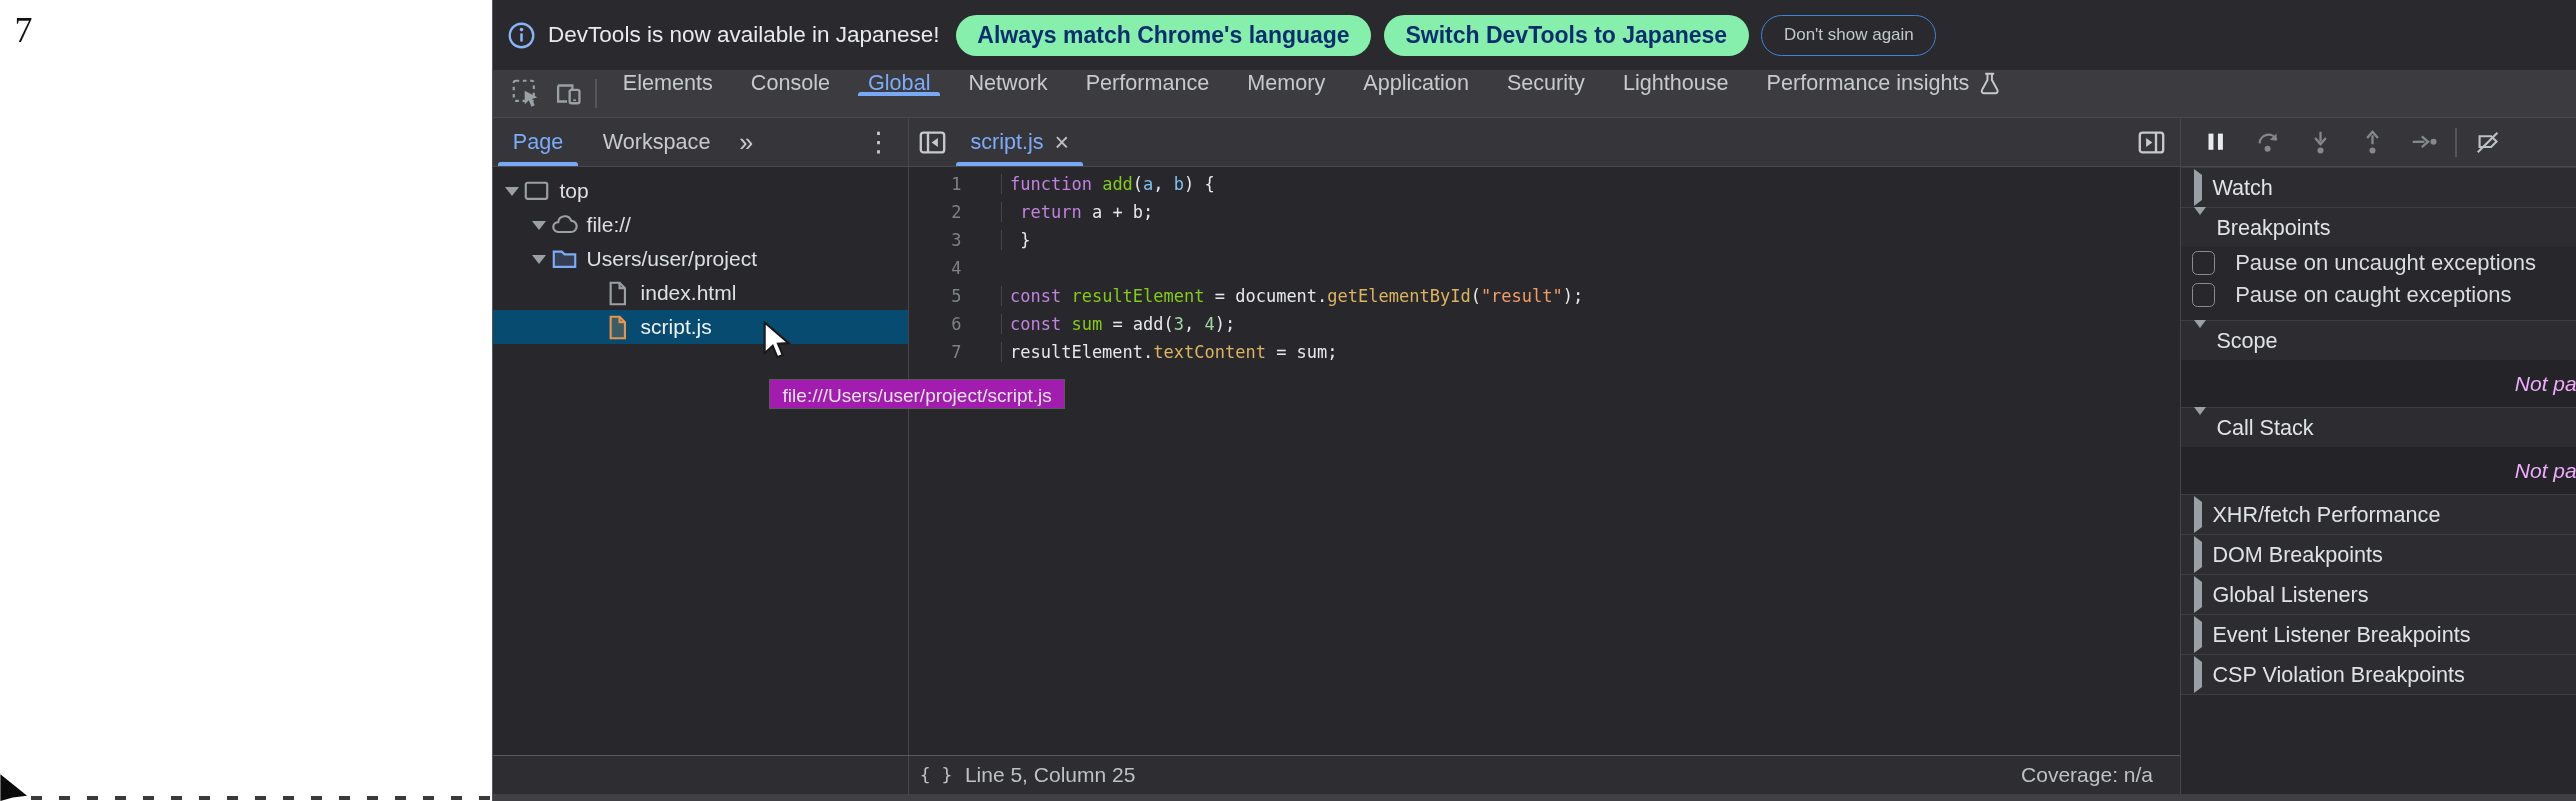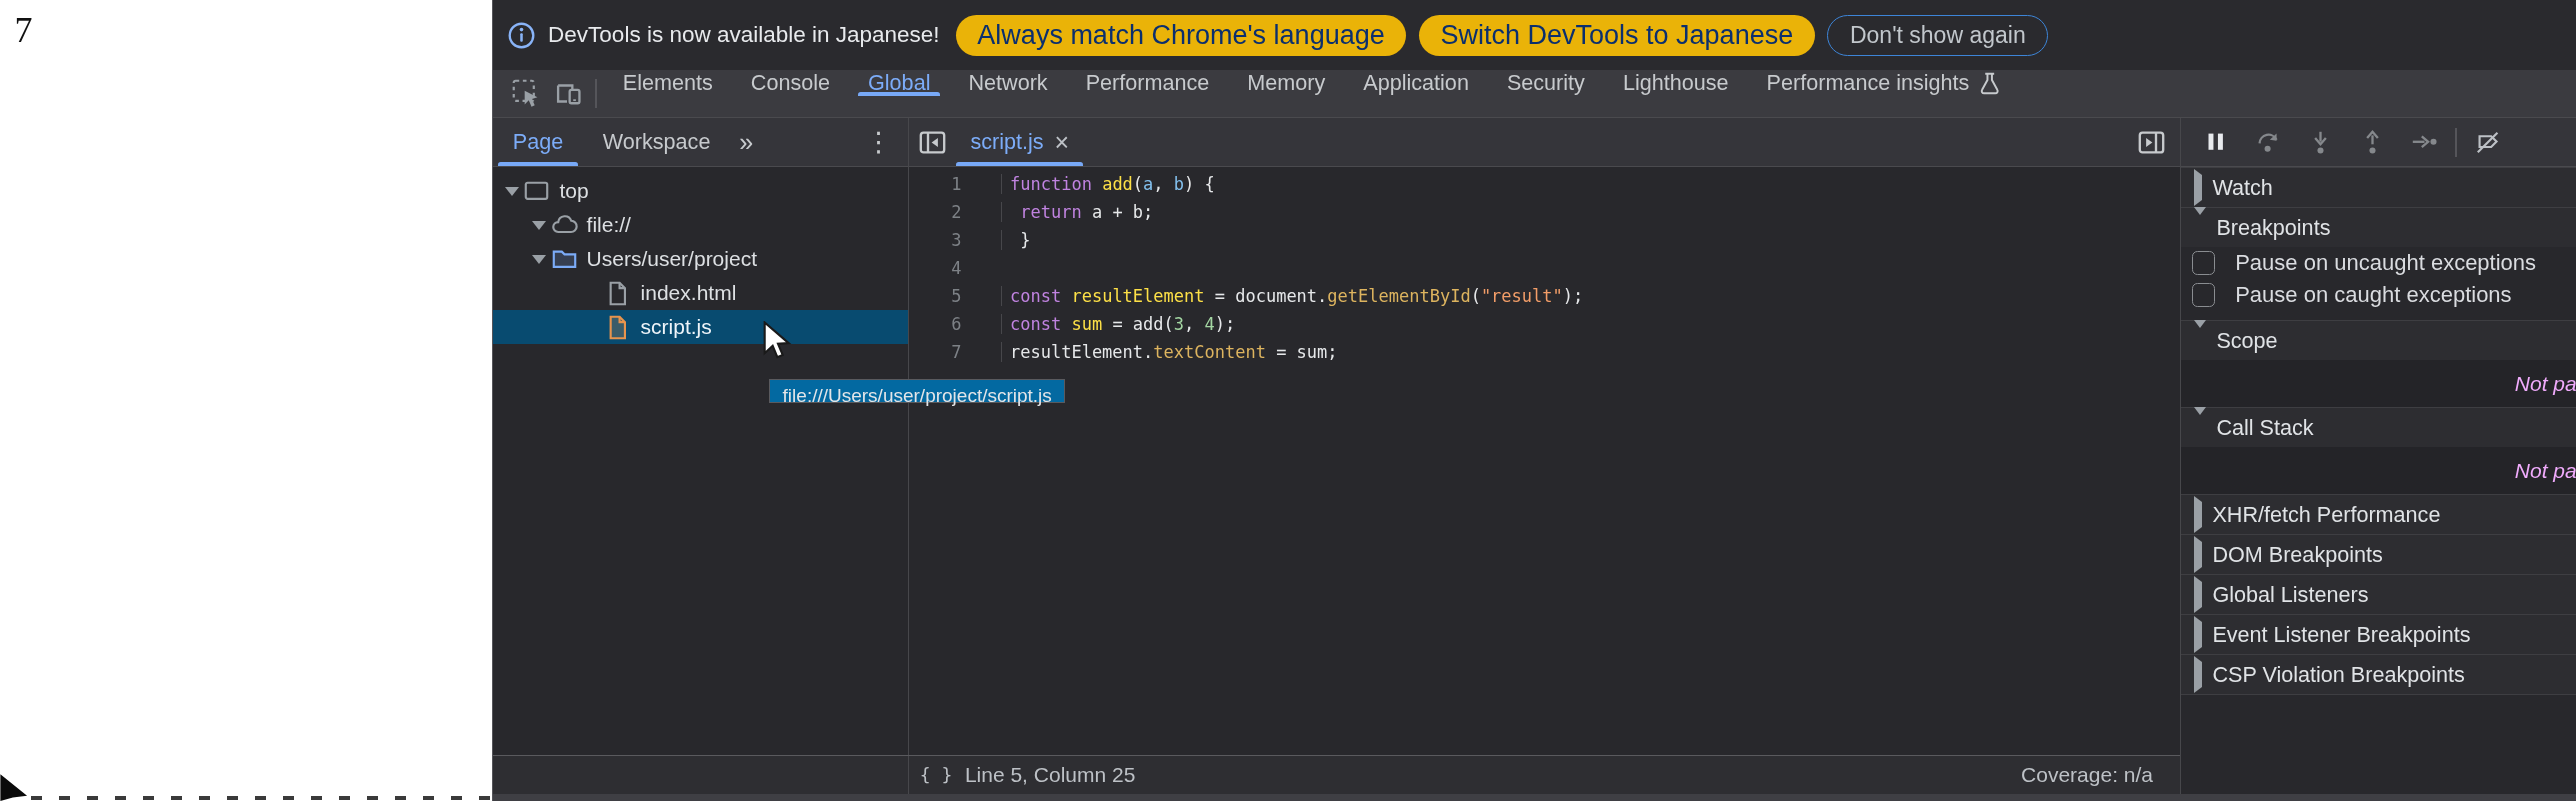--- a/index.html
+++ b/index.html
@@ -17,24 +17,24 @@
 
   
   .devtools { position:absolute; left:492px; top:0; width:2464px; height:801px;
               display:flex; flex-direction:column; background:#28282c; border-left:1.8px solid #55555a;
               color:#c7cacd; }
 
   
   .notif { height:70px; flex:0 0 70px; background:#2a2a2e; display:flex; align-items:center;
            padding:0 23.4px 0 13.5px; gap:12.6px; }
   .notif-msg { color:#e8eaed; font-size:22.5px; margin-right:3.6px; white-space:nowrap; }
-  .btn-tonal { background:#eab308; color:#0b2f6e; border:none; border-radius:21.6px; height:41px;
-               padding:0 21.6px; font-size:27px; font-family:inherit; font-weight:400; white-space:nowrap; }
+  .btn-tonal { background:#86efac; color:#0b2f6e; border:none; border-radius:21.6px; height:41px;
+               padding:0 21.6px; font-size:23px; font-family:inherit; font-weight:700; white-space:nowrap; }
   .btn-outline { background:transparent; color:#c2c7cc; border:1.8px solid #3d85d8; border-radius:21.6px;
-               height:41px; padding:0 21.6px; font-size:23px; font-family:inherit; white-space:nowrap; }
+               height:41px; padding:0 21.6px; font-size:17px; font-family:inherit; white-space:nowrap; }
   .notif-close { margin-left:auto; color:#dfe1e5; font-size:24px; cursor:default; }
 
   
   .main-toolbar { height:48px; flex:0 0 48px; background:#3b3b40; border-bottom:1.8px solid #4a4a4e;
                   display:flex; align-items:stretch; padding-left:12.6px; }
   .tb-icon { display:flex; align-items:center; justify-content:center; width:41px; }
   .tb-sep { width:1.8px; background:#55555a; margin:9px 7.2px; }
   .main-tab { display:flex; align-items:center; gap:9px; padding:0 19px; font-size:21.6px;
               color:#c7cacd; position:relative; white-space:nowrap; }
   .main-tab.active { color:#7cacf8; }
@@ -81,21 +81,21 @@
                 color:#7cacf8; position:relative; }
   .editor-tab::after { content:""; position:absolute; left:0; right:0; bottom:0; height:4.5px;
                 background:#78a9f7; border-radius:2.7px 2.7px 0 0; }
   .tab-close { color:#bdc1c6; font-size:25px; line-height:1; }
   .code { flex:1; padding-top:2.7px; font-family:"DejaVu Sans Mono", monospace; font-size:17px;
           overflow:hidden; }
   .code-line { display:flex; height:28px; align-items:center; }
   .ln { flex:0 0 58px; text-align:right; color:#7d8186; padding-right:5.4px; }
   .line-content { margin-left:34px; border-left:1.8px solid #47474b; padding-left:8px;
                   white-space:pre; color:#e6e8ea; }
-  .tk-kw{color:#c083e0;} .tk-def{color:#fde047;} .tk-param{color:#83c0ee;}
+  .tk-kw{color:#c083e0;} .tk-def{color:#84cc16;} .tk-param{color:#83c0ee;}
   .tk-prop{color:#ddb45f;} .tk-str{color:#f29d68;} .tk-num{color:#a3d6a2;} .tk-pl{color:#e6e8ea;}
 
   
   .status { height:39px; flex:0 0 39px; background:#2e2e32; border-top:1.8px solid #5a5a5e;
             display:flex; align-items:center; font-size:21px; color:#bdc1c6; }
   .status-spacer { width:416px; flex:0 0 416px; align-self:stretch; border-right:1.8px solid #47474b; }
   .pp-icon { font-family:"DejaVu Sans Mono", monospace; font-size:18px; margin:0 12.6px 0 10.8px; }
   .status-cov { margin-left:auto; margin-right:27px; }
 
   
@@ -113,22 +113,22 @@
                gap:20px; font-size:22px; color:#dadce0; background:#28282c; }
   .checkbox { width:23.4px; height:23.4px; border:1.8px solid #8a8d91; border-radius:5.4px; background:transparent; }
   .dbg-msg { height:47px; flex:0 0 47px; display:flex; align-items:center; justify-content:center;
              font-size:21px; font-style:italic; color:#f0abfc; background:#242428; }
   .dbg-gap { height:9px; flex:0 0 9px; background:#28282c; }
   .dbg-fill { flex:1; background:#28282c; border-top:0.9px solid #3e3e42; }
 
   .bottom-strip { height:7.2px; flex:0 0 7.2px; background:#3f3f44; }
 
   
-  .tooltip { position:absolute; left:769px; top:379px; height:24px; line-height:32px; padding:0 12.6px;
-             background:#0369a1; border:1.8px solid #5a5a5e; color:#e3e5e8; font-size:19px;
+  .tooltip { position:absolute; left:769px; top:379px; height:30px; line-height:32px; padding:0 12.6px;
+             background:#a21caf; border:1.8px solid #5a5a5e; color:#e3e5e8; font-size:19px;
              white-space:nowrap; z-index:20; }
   .mouse-cursor { position:absolute; left:762px; top:321px; z-index:21; }
   svg { display:block; }
 </style>
 </head>
 <body>
 
 <div class="screen">
 
   <div class="page-area">

